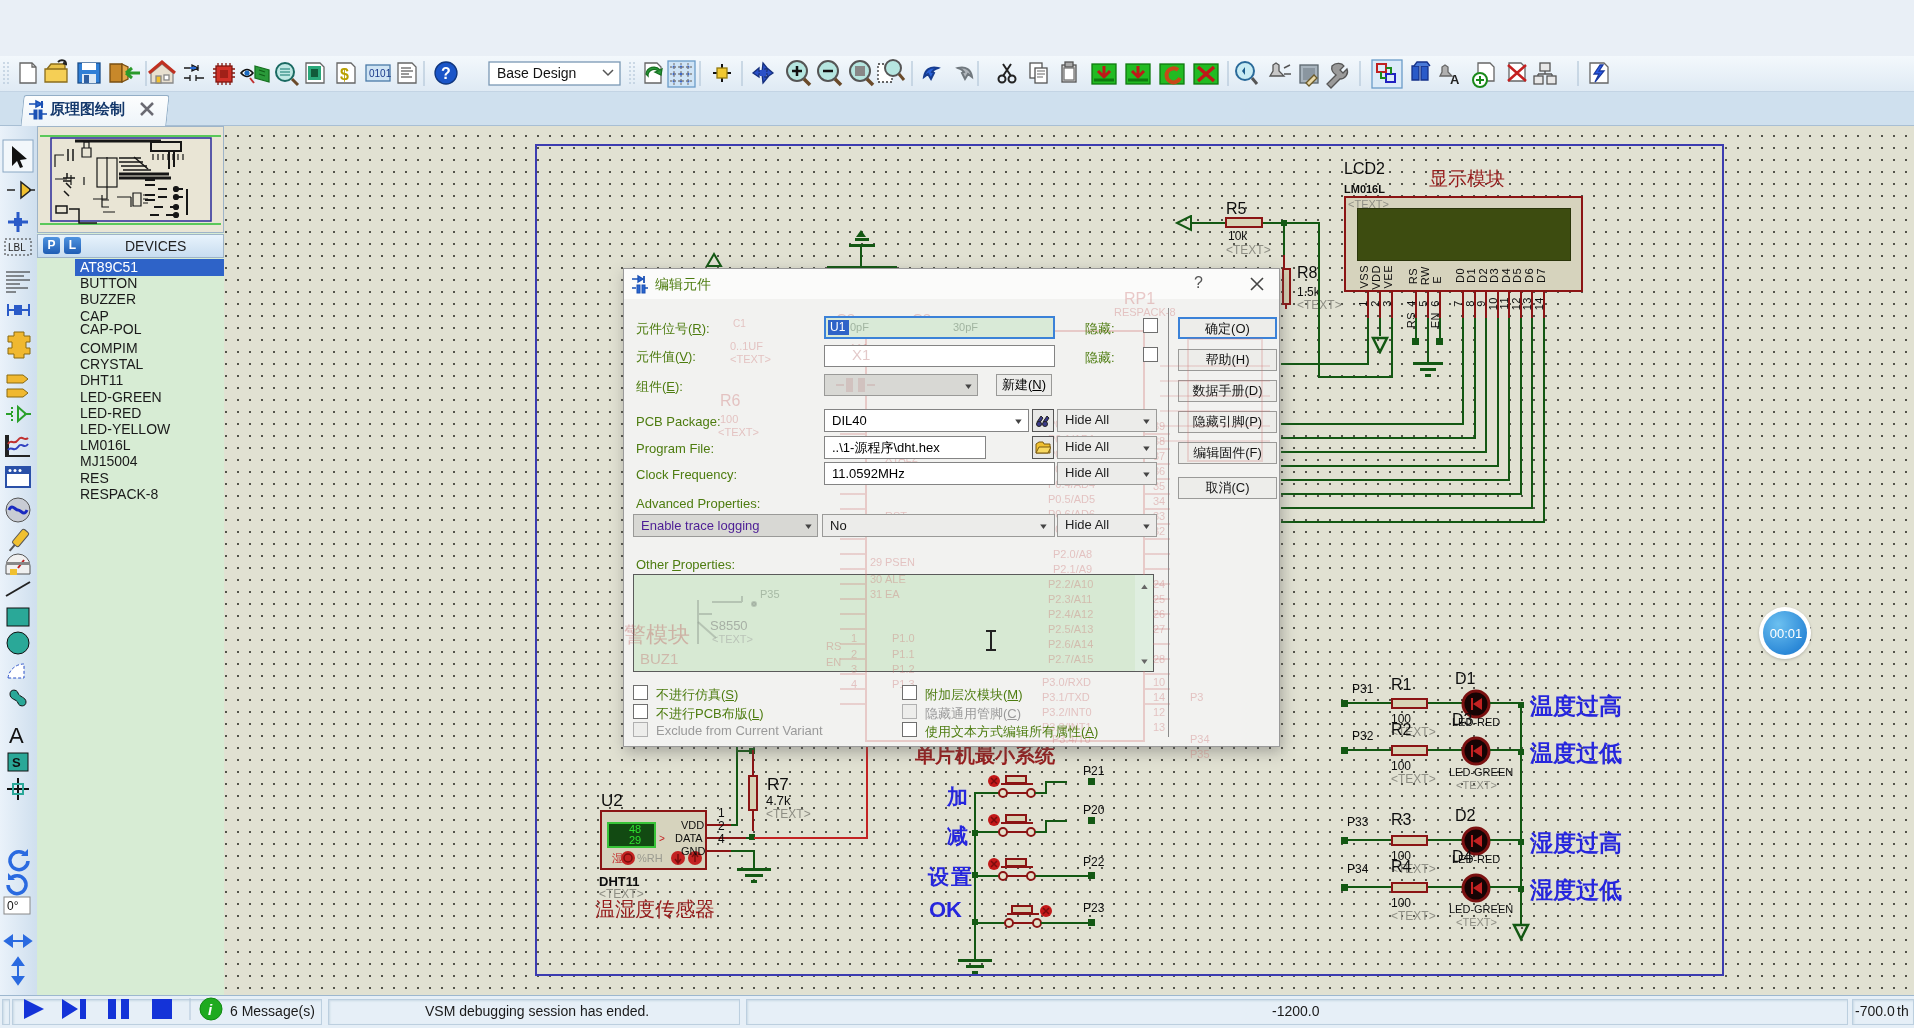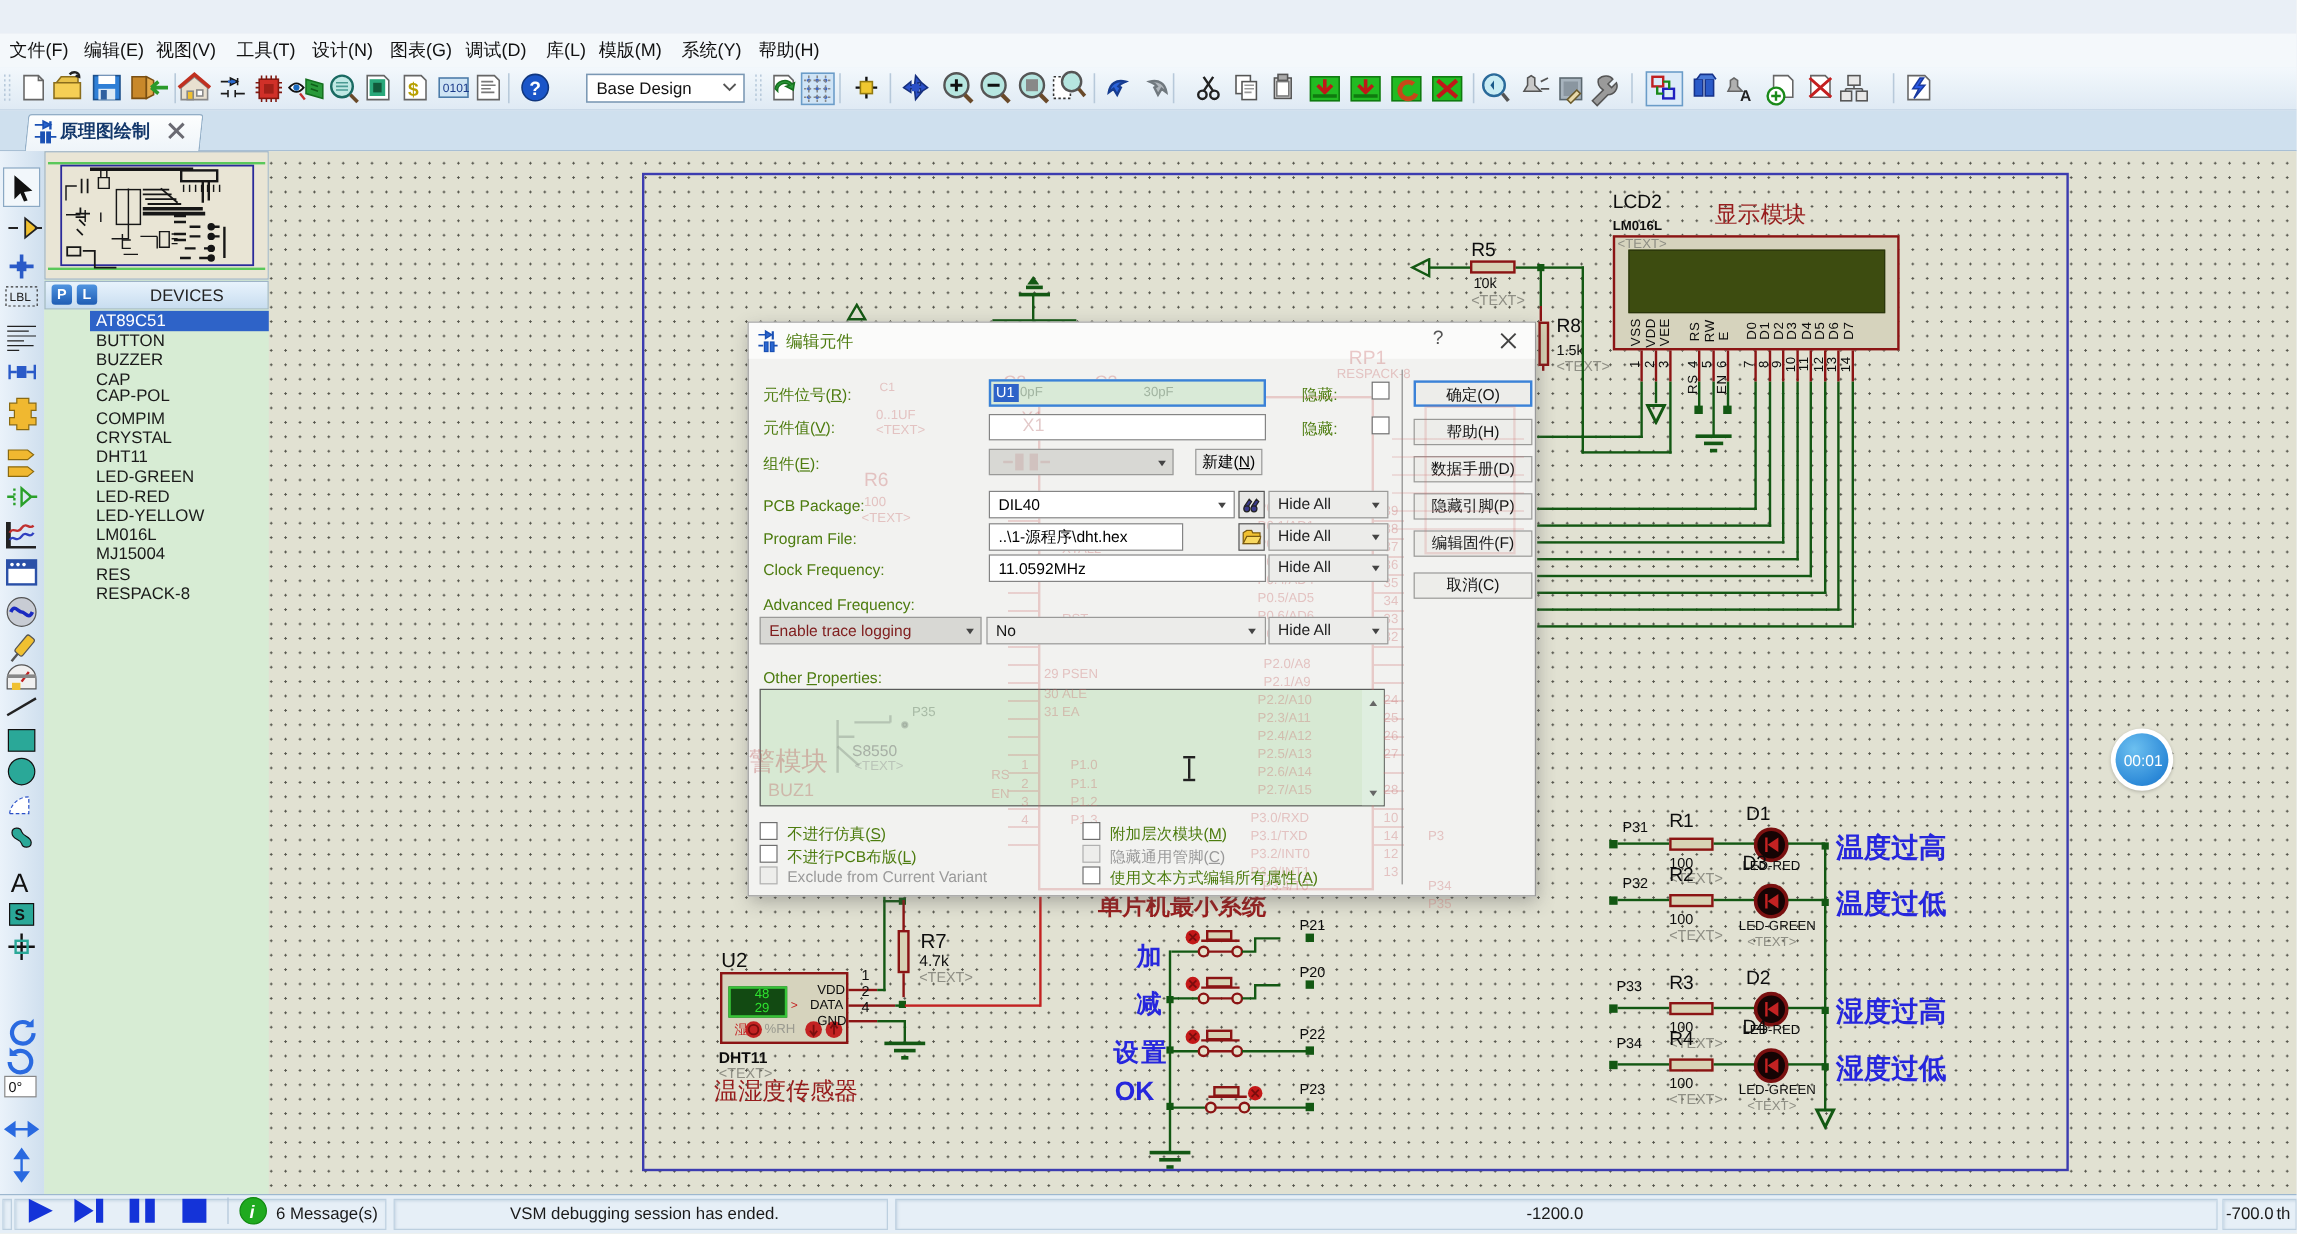--- a/index.html
+++ b/index.html
@@ -40,33 +40,20 @@
 .inp{position:absolute;background:#fff;border:1px solid #848484}
 .gcombo{position:absolute;background:#d8d8d4;border:1px solid #9a9a98}
 .hideall{position:absolute;background:#ececea;border:1px solid #9a9a98;font-size:13px;color:#222;padding-left:7px;line-height:20px}
 .chev{position:absolute;color:#444;font-size:11px;transform:scaleY(0.7)}
 .cb{position:absolute;width:15px;height:15px;background:#fff;border:1px solid #6e6e6e}
 .btn{position:absolute;left:1178px;width:99px;height:22px;background:rgba(236,236,233,0.94);border:1px solid #9a9a98;font-size:13px;color:#151515;text-align:center;line-height:20px}
 .bleed{position:absolute;color:rgba(200,105,105,0.35);font-size:11px}
 </style></head>
 <body>
 <div id="page">
-<div class="a" id="menubar">
-  <span style="left:8px">文件(F)</span>
-      <span style="left:70px">编辑(E)</span>
-      <span style="left:130px">视图(V)</span>
-      <span style="left:197px">工具(T)</span>
-      <span style="left:260px">设计(N)</span>
-      <span style="left:325px">图表(G)</span>
-      <span style="left:388px">调试(D)</span>
-      <span style="left:455px">库(L)</span>
-      <span style="left:499px">模版(M)</span>
-      <span style="left:568px">系统(Y)</span>
-      <span style="left:632px">帮助(H)</span>
-</div>
 <div class="a" id="toolbar">
   <svg class="a" style="left:0;top:0" width="1914" height="35">
     <g stroke-width="1.3">
     <path d="M4 6v22M8 6v22" stroke="#b7c9da" stroke-dasharray="2 2"></path>
     <path d="M20 7h12l4 4v16h-16z" fill="#fff" stroke="#666"></path>
           <path d="M32 7v4h4" fill="none" stroke="#666"></path>
     <path d="M47 13l4-5h14v5" fill="#e8c24a" stroke="#8a6d1c"></path>
           <path d="M45 13h22v13h-22z" fill="#f5cf55" stroke="#8a6d1c"></path>
           <path d="M58 6c3-3 8-2 8 2l-3-1" fill="none" stroke="#222" stroke-width="2"></path>
     <rect x="78" y="7" width="22" height="20" fill="#2f7fd6" stroke="#1c4f8a"></rect>
@@ -865,22 +852,22 @@
 <svg class="a" style="left:1035px;top:441px" width="16" height="13">
       <path d="M1 3l3-2h4l1 2h6v9H1z" fill="#f0c030" stroke="#7a5a10"></path>
       <path d="M1 12l3-6h12l-3 6z" fill="#f8d860" stroke="#7a5a10"></path>
     </svg>
 <div class="hideall" style="left:1057px;top:436px;width:100px;height:23px">Hide All</div>
 <div class="chev" style="left:1141px;top:442px">▼</div>
 <div class="dl" style="left:636px;top:467px">Clock Frequency:</div>
 <div class="inp" style="left:824px;top:462px;width:231px;height:23px;line-height:21px;padding-left:7px;font-size:13px">11.0592MHz</div>
 <div class="hideall" style="left:1057px;top:462px;width:100px;height:23px">Hide All</div>
 <div class="chev" style="left:1141px;top:468px">▼</div>
-<div class="dl" style="left:636px;top:496px">Advanced Frequency:</div>
-<div class="gcombo" style="left:633px;top:514px;width:185px;height:23px;font-size:13px;line-height:21px;padding-left:7px;color:#7f1d1d">Enable trace logging</div>
+<div class="dl" style="left:636px;top:496px">Advanced Properties:</div>
+<div class="gcombo" style="left:633px;top:514px;width:185px;height:23px;font-size:13px;line-height:21px;padding-left:7px;color:#4c1d95">Enable trace logging</div>
 <div class="chev" style="left:803px;top:520px">▼</div>
 <div class="gcombo" style="left:822px;top:514px;width:233px;height:23px;font-size:13px;line-height:21px;padding-left:7px;color:#151515;background:#ececea">No</div>
 <div class="chev" style="left:1038px;top:520px">▼</div>
 <div class="hideall" style="left:1057px;top:514px;width:100px;height:23px">Hide All</div>
 <div class="chev" style="left:1141px;top:520px">▼</div>
 <div class="dl" style="left:636px;top:557px">Other <u>P</u>roperties:</div>
 <div class="a" style="left:1135px;top:575px;width:18px;height:96px;background:#dfeee0"></div>
 <div class="chev" style="left:1139px;top:580px;color:#666">▲</div>
 <div class="chev" style="left:1139px;top:655px;color:#666">▼</div>
 <div class="cb" style="left:633px;top:685px"></div>

